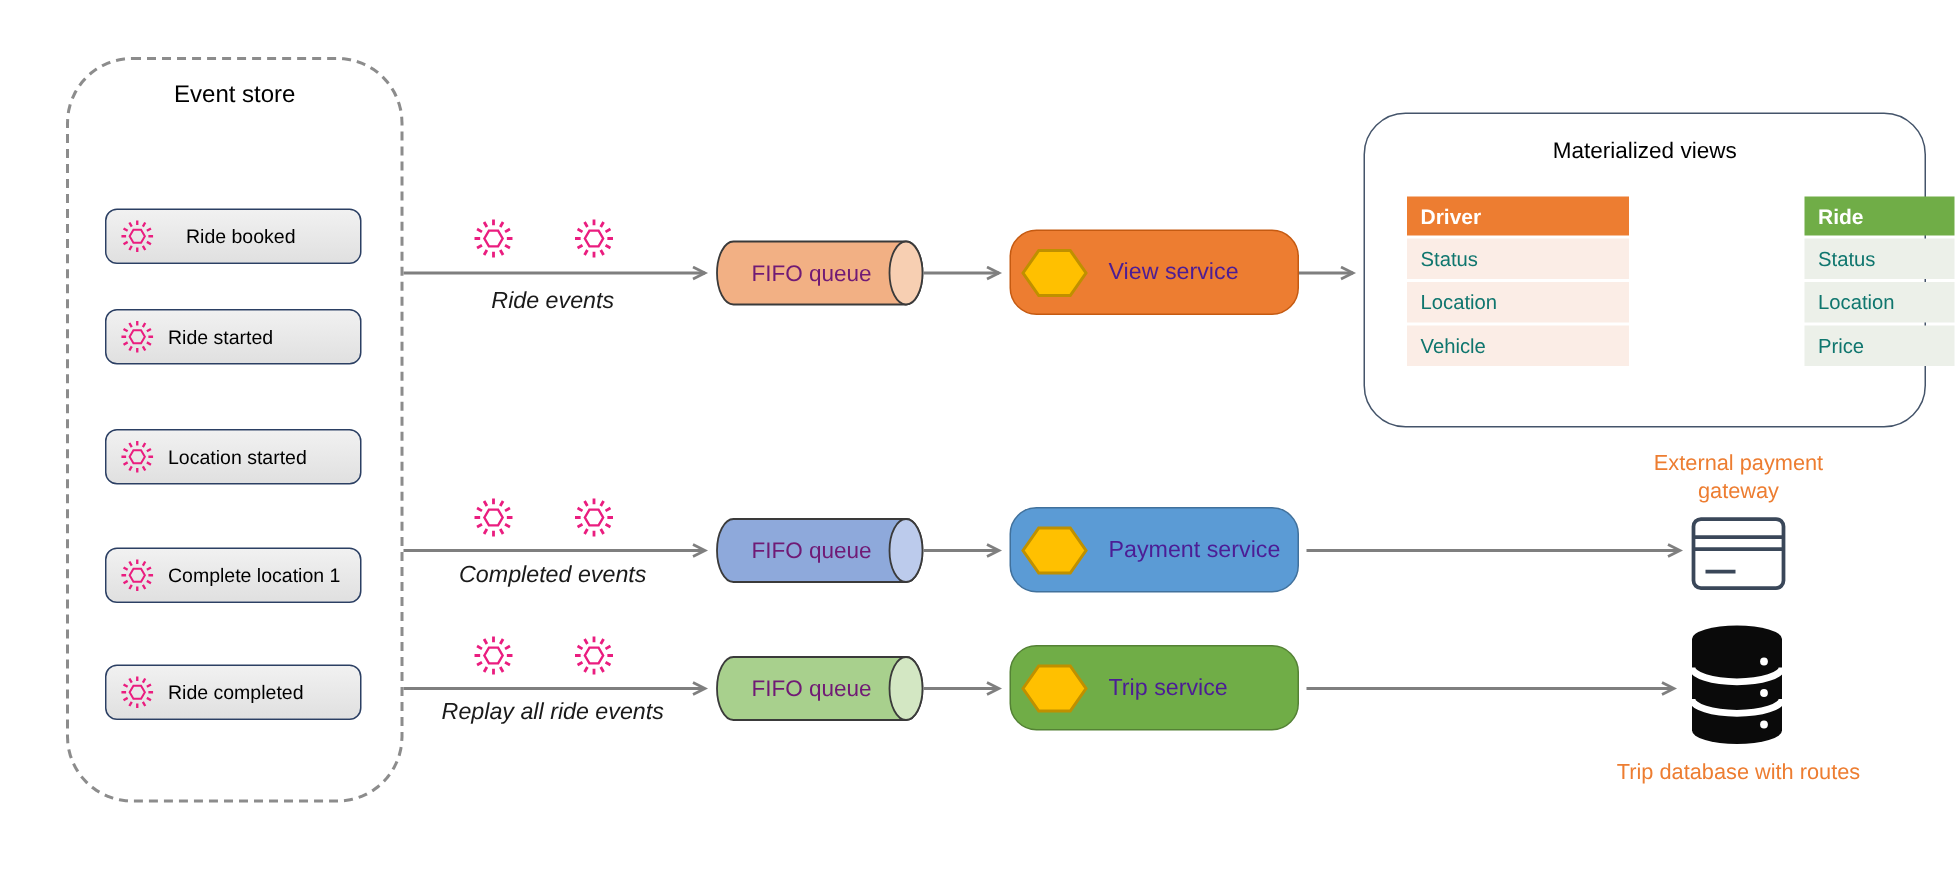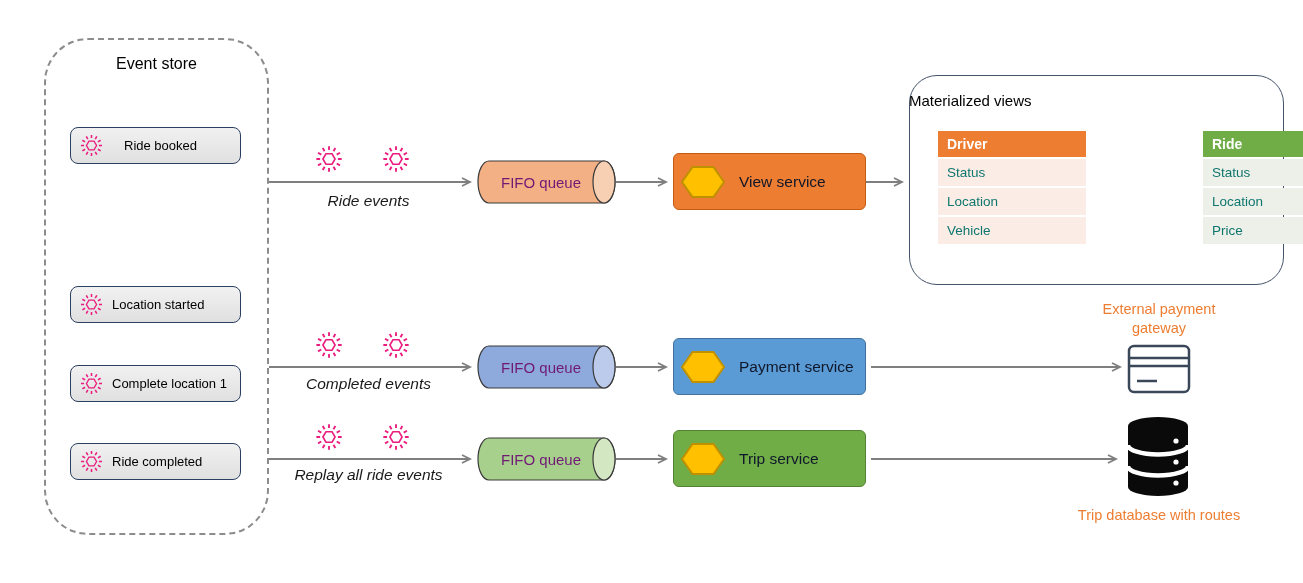--- a/index.html
+++ b/index.html
@@ -35,34 +35,34 @@
 
   
   .queue-label{
     left:462px;width:126px;text-align:center;
     font-size:15px;color:#701a75;
   }
 
   
   .service{
     left:657px;width:193px;height:57px;box-sizing:border-box;
-    border-radius:6px;display:flex;align-items:center;gap:13px;
-    padding-left:6px;font-size:15.5px;color:#0f172a;
+    border-radius:18px;display:flex;align-items:center;gap:13px;
+    padding-left:6px;font-size:15.5px;color:#4c1d95;
   }
   .service-view{background:#ED7D31;border:1.5px solid #C55A11;}
   .service-payment{background:#5B9BD5;border:1.5px solid #41719C;}
   .service-trip{background:#70AD47;border:1.5px solid #548235;}
 
   
   .mv-panel{
     left:893px;top:75px;width:375px;height:210px;box-sizing:border-box;
     background:#fff;border:1.5px solid #44546A;border-radius:28px;
   }
   .mv-title{
-    left:893px;top:92px;width:375px;text-align:left;
+    left:893px;top:92px;width:375px;text-align:center;
     font-size:15px;color:#000;
   }
   .mv-table{top:131px;}
   .mv-table .hdr{
     height:26px;line-height:26px;padding-left:9px;
     color:#fff;font-weight:bold;font-size:14px;
   }
   .mv-table .row{
     height:27px;margin-top:2px;display:flex;align-items:center;
     padding-left:9px;font-size:13.5px;color:#0f766e;
@@ -125,25 +125,31 @@
     </g>
     <g stroke="#3A3A3A" stroke-width="1.2">
       <path d="M473 438 L588 438 A11 21 0 0 1 588 480 L473 480 A11 21 0 0 1 473 438 Z" fill="#A8D08D"></path>
       <ellipse cx="588" cy="459" rx="11" ry="21" fill="#D3E7C3"></ellipse>
     </g>
   </svg>
 
   <div class="abs event-store"></div>
   <div class="abs event-store-title">Event store</div>
 
-  <div class="abs event-item" style="top:127px;gap:20px;">
+  <div class="abs event-item" style="top:139px;gap:20px;">
     <svg width="25" height="25">
         <use href="#burst"></use>
       </svg>
     <span>Ride booked</span>
+  </div>
+  <div class="abs event-item" style="top:206px;">
+    <svg width="25" height="25">
+        <use href="#burst"></use>
+      </svg>
+    <span>Ride started</span>
   </div>
   <div class="abs event-item" style="top:286px;">
     <svg width="25" height="25">
         <use href="#burst"></use>
       </svg>
     <span>Location started</span>
   </div>
   <div class="abs event-item" style="top:365px;align-items:center;">
     <svg width="25" height="25">
         <use href="#burst"></use>

